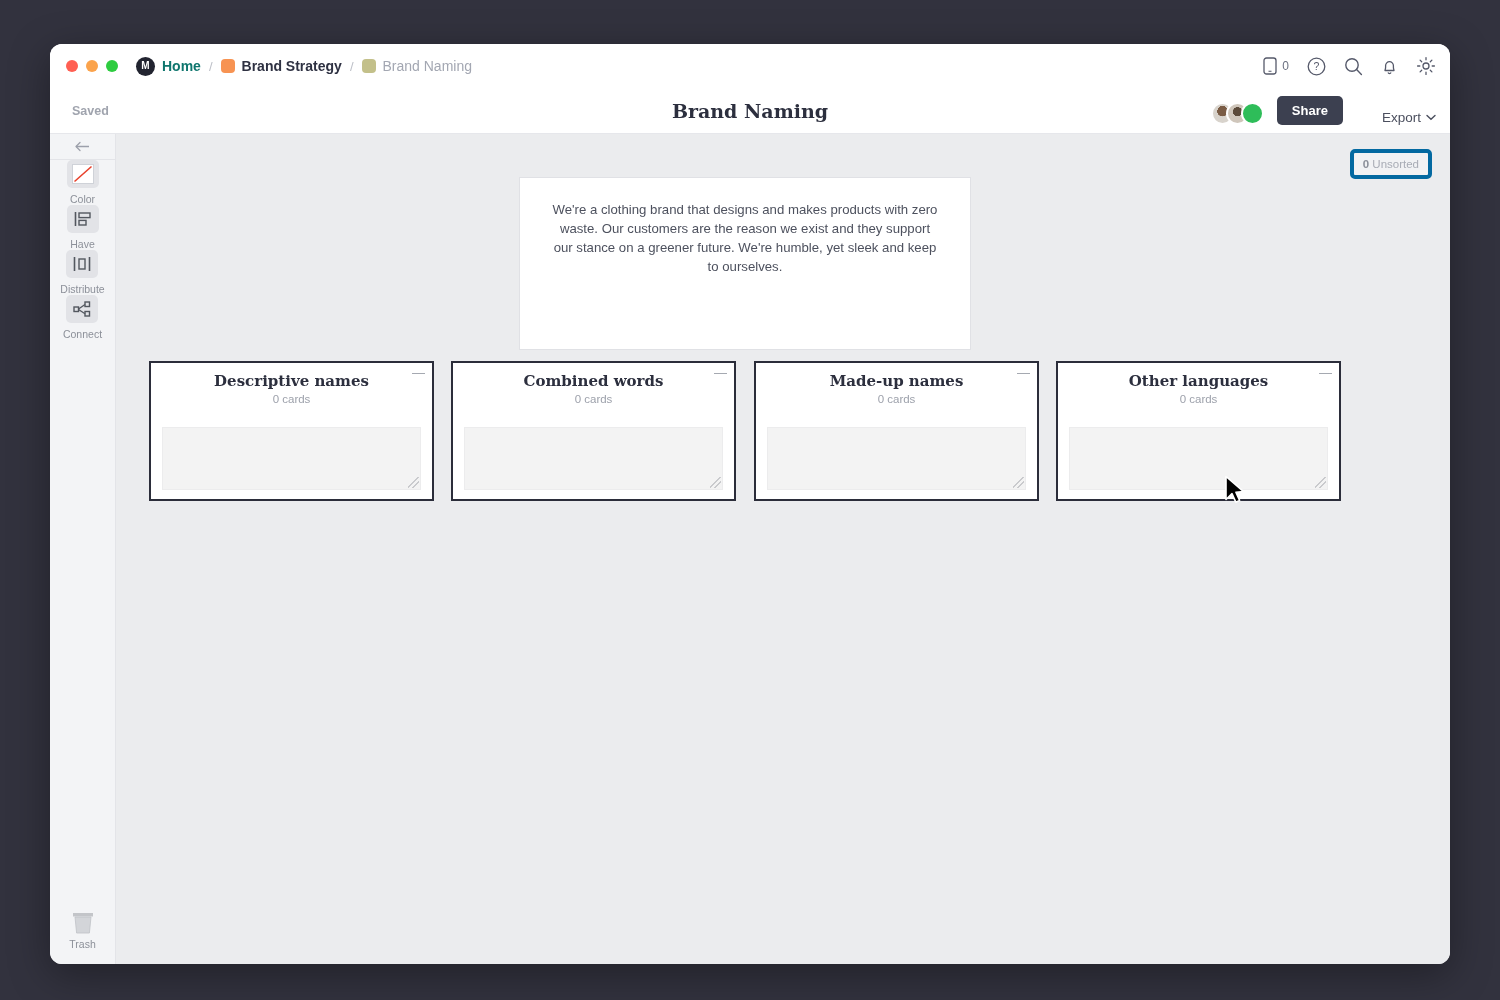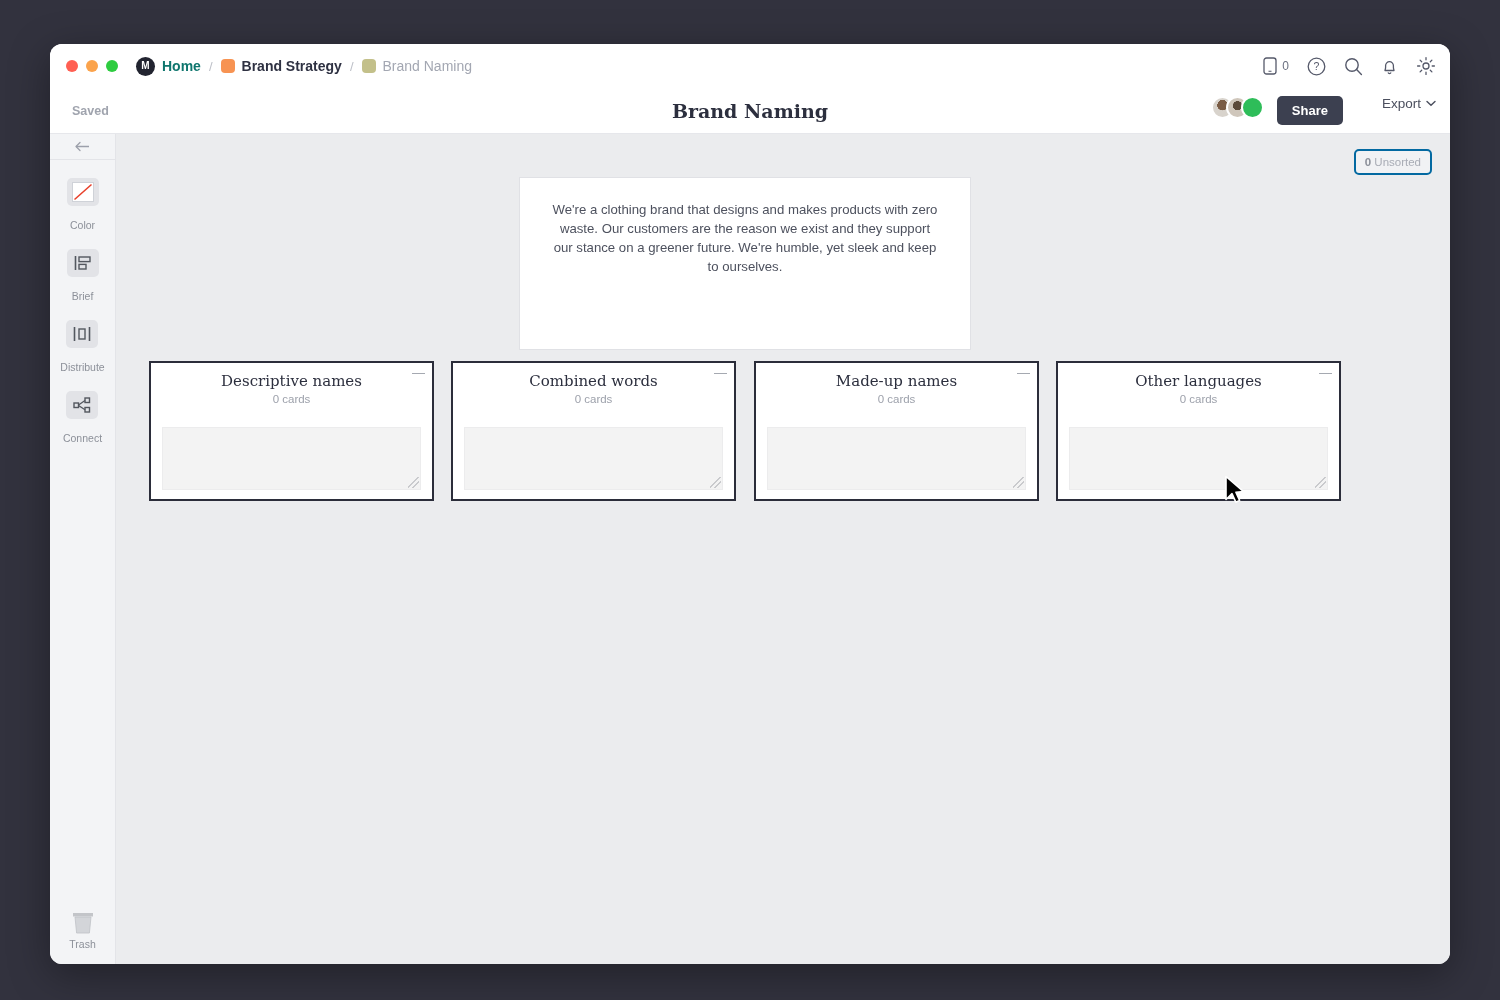--- a/index.html
+++ b/index.html
@@ -72,21 +72,21 @@
     flex: none;
     position: relative;
   }
   .saved { font-size: 12.5px; color: #a0a4ae; font-weight: bold; }
   .board-title {
     position:absolute; left:0; right:0; text-align:center;
     font-family: "DejaVu Serif", serif;
     font-weight: bold; font-size: 19px; color: #2c2f3e;
     pointer-events:none;
   }
-  .toolbar-right { margin-left:auto; display:flex; align-items:flex-start; gap:13px; z-index:2; }
+  .toolbar-right { margin-left:auto; display:flex; align-items:flex-end; gap:13px; z-index:2; }
   .avatars { display:flex; align-items:center; }
   .avatar {
     width:23px; height:23px; border-radius:50%;
     border:2px solid #fff; margin-left:-8px;
     background:#bdb2a6;
     display:flex; align-items:center; justify-content:center;
     font-size:9px; color:#fff; overflow:hidden;
   }
   .avatar:first-child { margin-left:0; }
   .avatar.a1 { background: radial-gradient(circle at 50% 38%, #7a5c45 0 34%, #d8d3cc 35% 100%); }
@@ -112,41 +112,40 @@
     border-right:1px solid #e3e4e8;
     display:flex; flex-direction:column; align-items:center;
   }
   .rail-collapse {
     width:100%; height:26px;
     display:flex; align-items:center; justify-content:center;
     border-bottom:1px solid #e3e4e8;
     color:#9ca0ab; cursor:pointer;
   }
   .tool {
-    margin-top: 18px;
-    display:flex; flex-direction:column; align-items:center; gap:13px;
+    display:flex; flex-direction:column; align-items:center; gap:5px;
     cursor:pointer;
   }
   .tool-ic {
     width:32px; height:28px; border-radius:5px;
     background:#e2e3e7;
     display:flex; align-items:center; justify-content:center;
   }
   .tool-ic.color-ic { background:#e2e3e7; }
   .tool-label { font-size:10.5px; color:#8c9099; }
   .rail-spacer { flex:1; }
   .trash { margin-bottom:14px; display:flex; flex-direction:column; align-items:center; cursor:pointer; }
 
   
   .canvas {
     flex:1; position:relative; background:#ebecee; overflow:hidden;
   }
   .unsorted-pill {
     position:absolute; right:18px; top:15px;
-    background:#f1f2f4; border:2px solid #0369a1; border-radius:5px;
+    background:#f1f2f4; border:4px solid #0369a1; border-radius:5px;
     font-size:11.5px; color:#a8acb5; padding:5px 9px;
   }
   .unsorted-pill b { color:#8b8f99; }
 
   
   .brief {
     position:absolute; left:403px; top:43px;
     width:452px; height:173px;
     background:#fff; border:1px solid #e0e1e5;
     padding: 22px 32px;
@@ -167,21 +166,21 @@
     position:absolute; top:227px;
     width:285px; height:140px;
     background:#fff; border:2px solid #2b2d3a;
     padding: 9px 0 0 0;
   }
   .col .minimize {
     position:absolute; right:7px; top:3px;
     color:#9a9ea8; font-size:13px; line-height:1; cursor:pointer;
   }
   .col h3 {
-    font-family:"DejaVu Serif", serif; font-weight:normal;
+    font-family:"DejaVu Serif", serif; font-weight:bold;
     font-size:15px; color:#2c2f3e; text-align:center;
   }
   .col .cards-count {
     font-size:11.5px; color:#9da1ab; text-align:center; margin-top:3px;
   }
   .dropzone {
     position:absolute; left:11px; right:11px; bottom:9px; height:63px;
     background:#f3f3f3; border:1px solid #ececed;
   }
   .resize {
@@ -293,21 +292,21 @@
         </div>
 
         <div class="tool">
           <span class="tool-ic">
             <svg width="20" height="18" viewBox="0 0 20 18">
               <line x1="2.5" y1="2" x2="2.5" y2="16" stroke="#53575f" stroke-width="1.6"></line>
               <rect x="6" y="3" width="11" height="4.6" stroke="#53575f" stroke-width="1.4" fill="none"></rect>
               <rect x="6" y="10.4" width="7" height="4.6" stroke="#53575f" stroke-width="1.4" fill="none"></rect>
             </svg>
           </span>
-          <span class="tool-label">Brief</span>
+          <span class="tool-label">Have</span>
         </div>
 
         <div class="tool">
           <span class="tool-ic">
             <svg width="20" height="18" viewBox="0 0 20 18">
               <line x1="2.5" y1="2" x2="2.5" y2="16" stroke="#53575f" stroke-width="1.6"></line>
               <line x1="17.5" y1="2" x2="17.5" y2="16" stroke="#53575f" stroke-width="1.6"></line>
               <rect x="7" y="4" width="6" height="10" stroke="#53575f" stroke-width="1.4" fill="none"></rect>
             </svg>
           </span>

